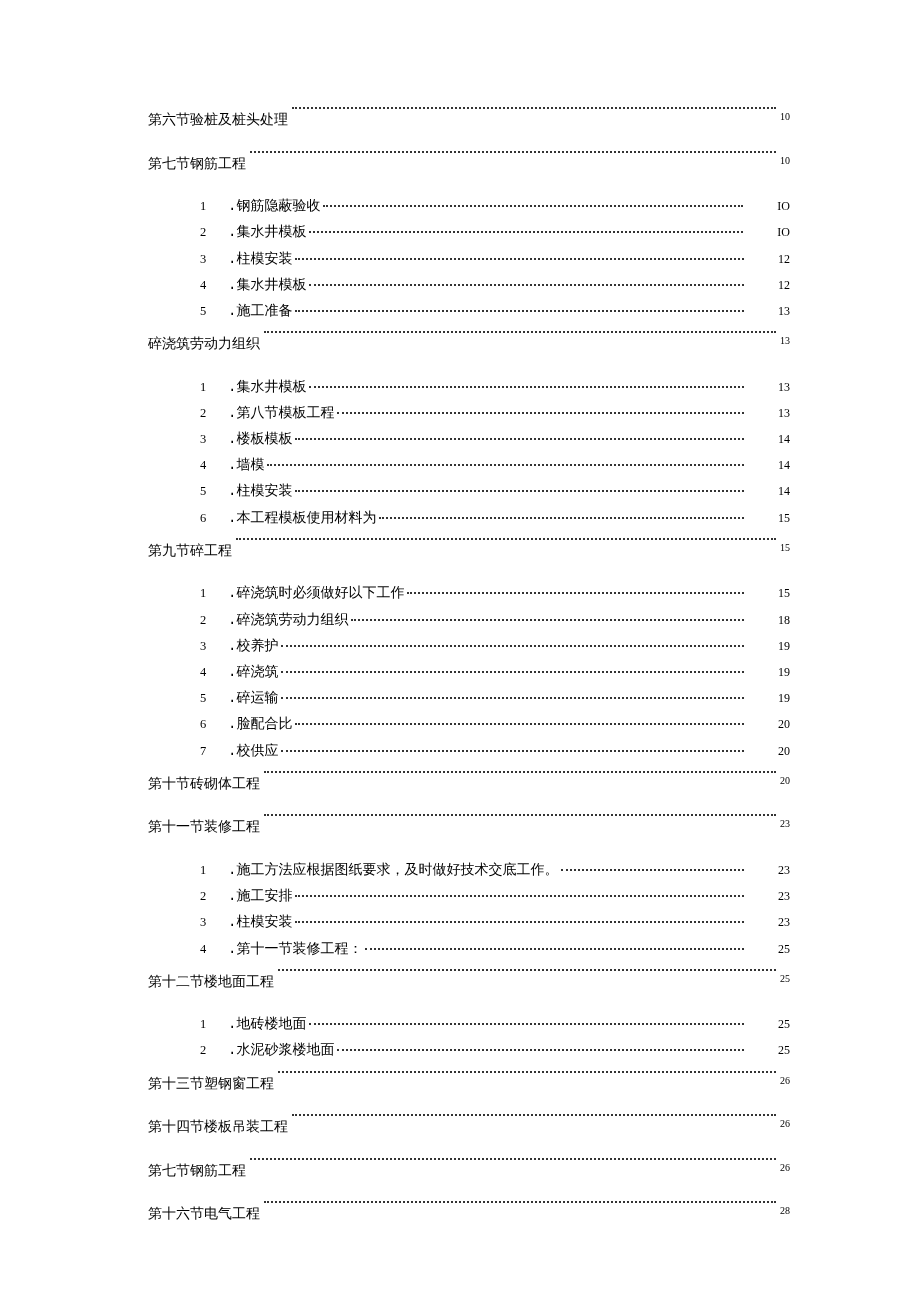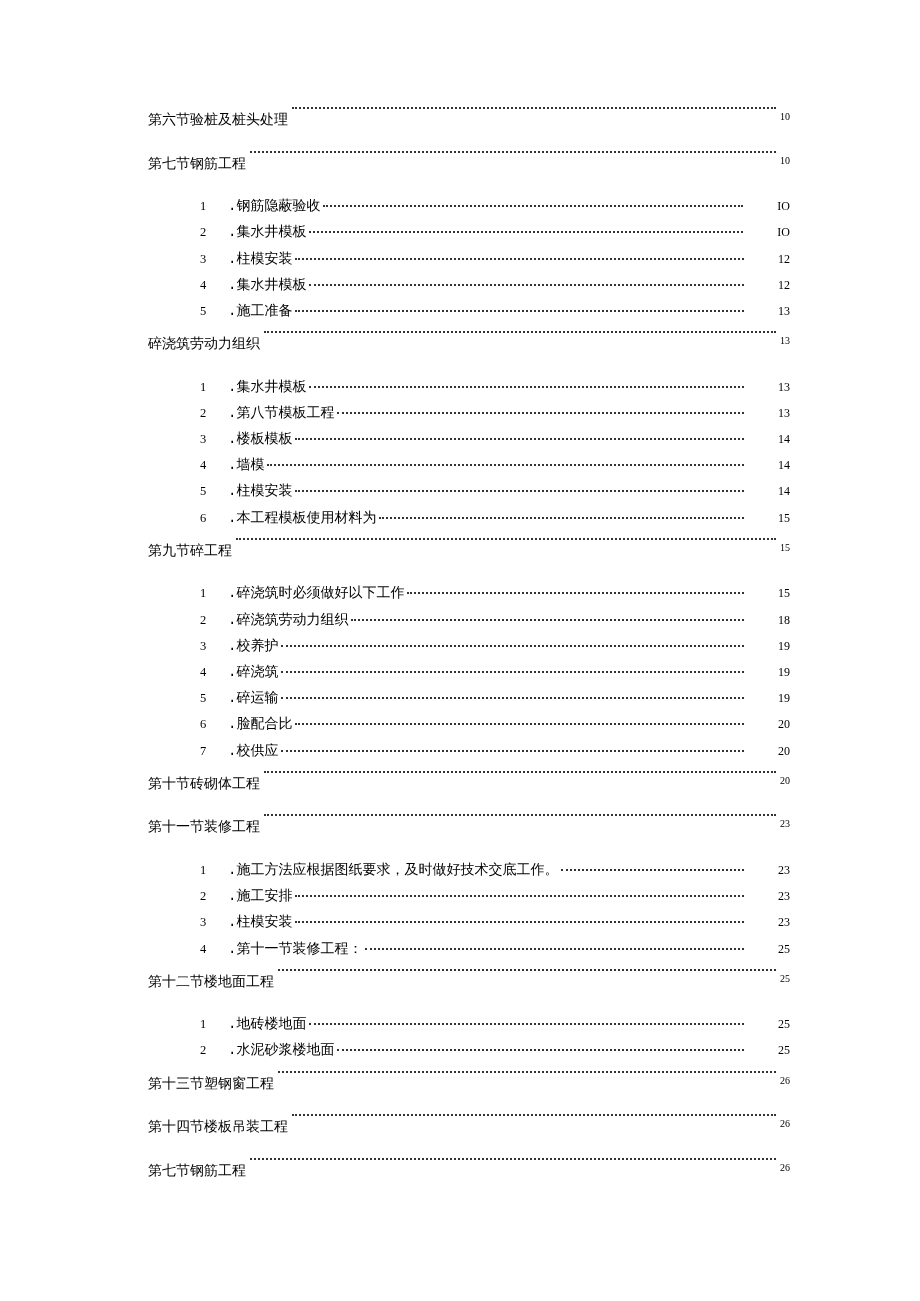--- a/index.html
+++ b/index.html
@@ -291,13 +291,20 @@
         <span class="page">26</span>
       </div>
     </div>
     <div class="block">
       <div class="toc-section">
         <span class="label">第七节钢筋工程</span>
         <span class="dots"></span>
         <span class="page">26</span>
       </div>
     </div>
+    <div class="block">
+      <div class="toc-section">
+        <span class="label">第十六节电气工程</span>
+        <span class="dots"></span>
+        <span class="page">28</span>
+      </div>
+    </div>
   </div>
 
 </body></html>

